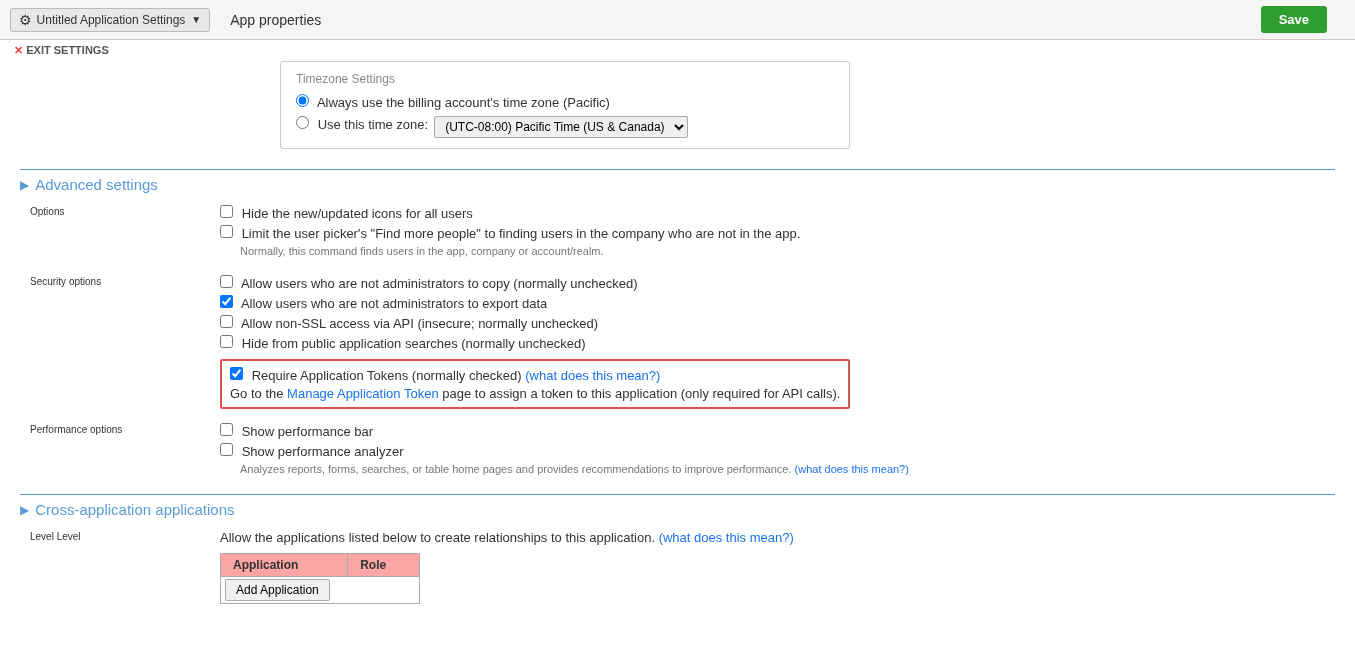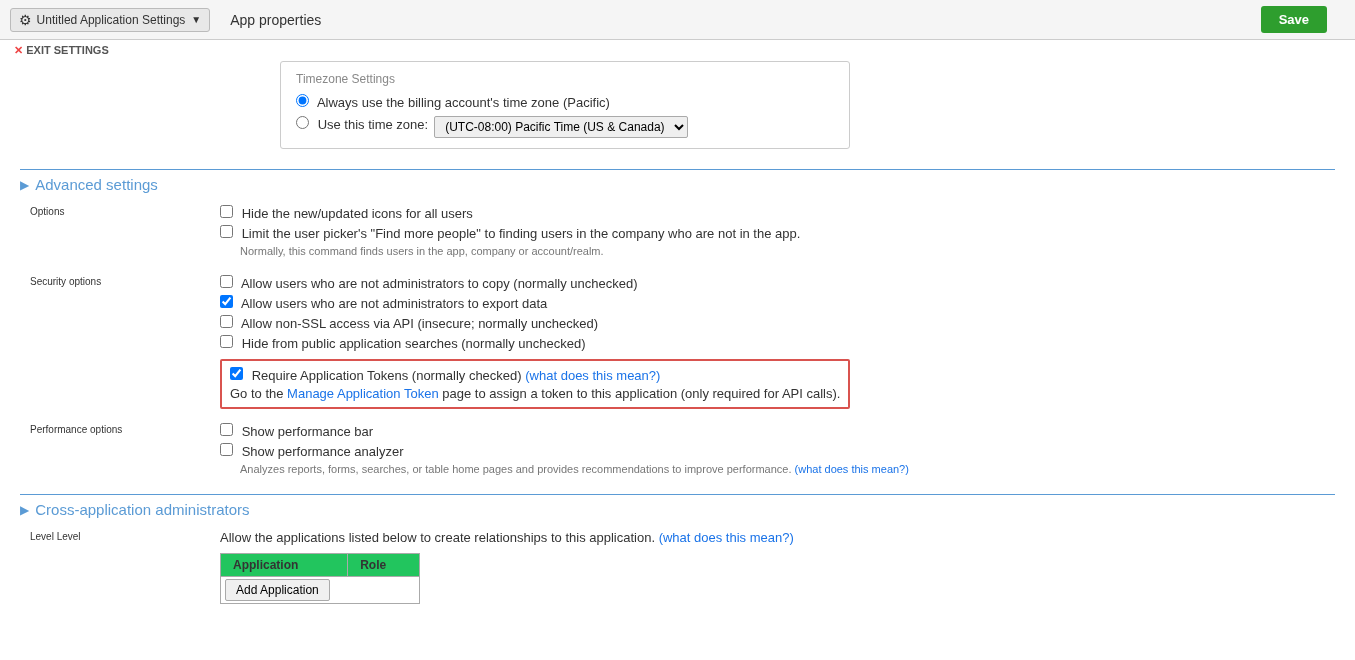--- a/index.html
+++ b/index.html
@@ -193,21 +193,21 @@
     .access-level-desc {
       font-size: 13px;
       margin-bottom: 8px;
     }
     .app-table {
       border-collapse: collapse;
       min-width: 200px;
     }
     .app-table th {
       border: 1px solid #aaa;
-      background: #22c55e;
+      background: #fca5a5;
       padding: 4px 12px;
       font-size: 12px;
       font-weight: bold;
       text-align: left;
     }
     .app-table td {
       border: 1px solid #aaa;
       padding: 2px 4px;
     }
     .add-app-btn {
@@ -325,21 +325,21 @@
       </label>
       <div class="sub-text">
         <span>Analyzes reports, forms, searches, or table home pages and provides recommendations to improve performance.</span>
         <a href="#" class="blue-link">(what does this mean?)</a>
       </div>
     </div>
   </div>
 
   <div class="section-header">
     <span class="triangle">▶</span>
-    <h2>Cross-application administrators</h2>
+    <h2>Cross-application applications</h2>
   </div>
 
   <div class="settings-row">
     <div class="settings-label">Level Level</div>
     <div class="settings-content">
       <div class="access-level-desc">
         <span>Allow the applications listed below to create relationships to this application.</span>
         <a href="#" class="blue-link">(what does this mean?)</a>
       </div>
       <table class="app-table">

